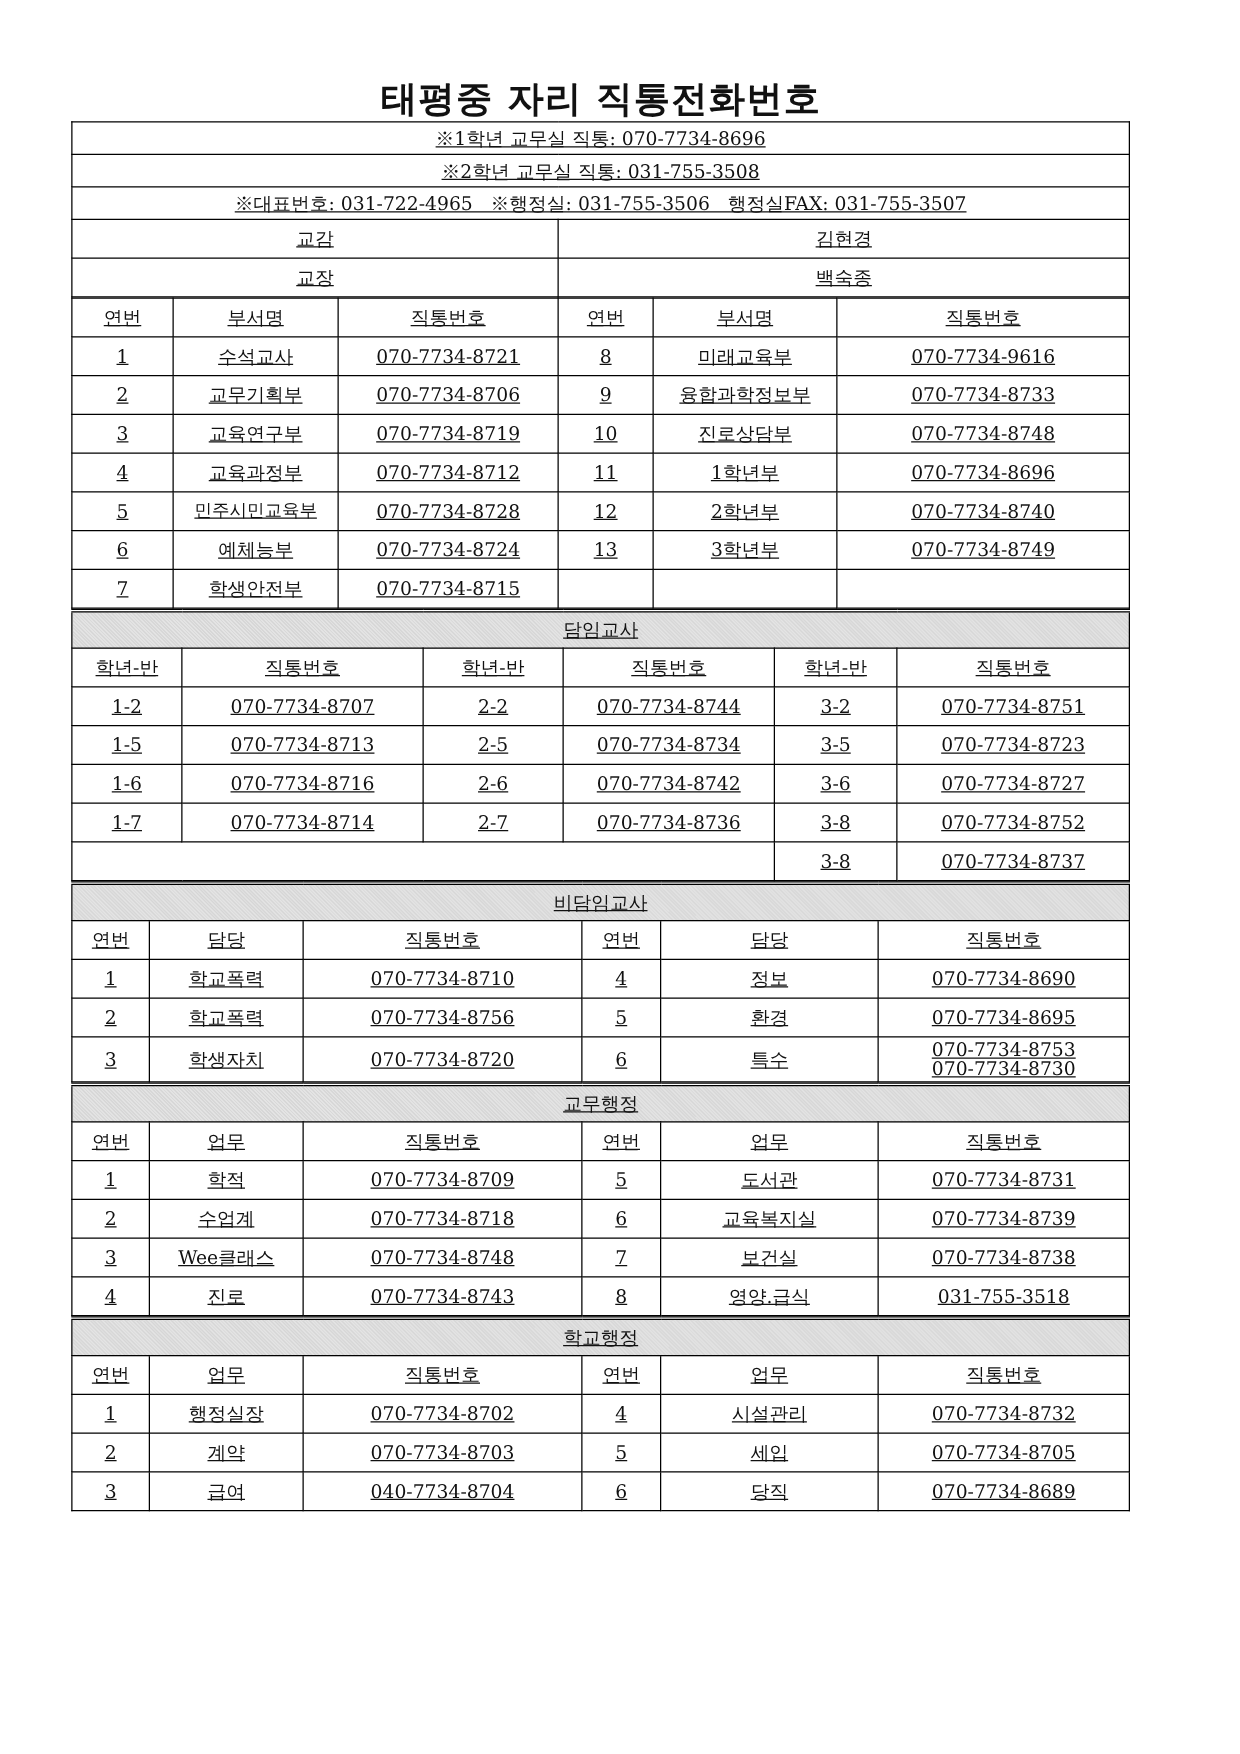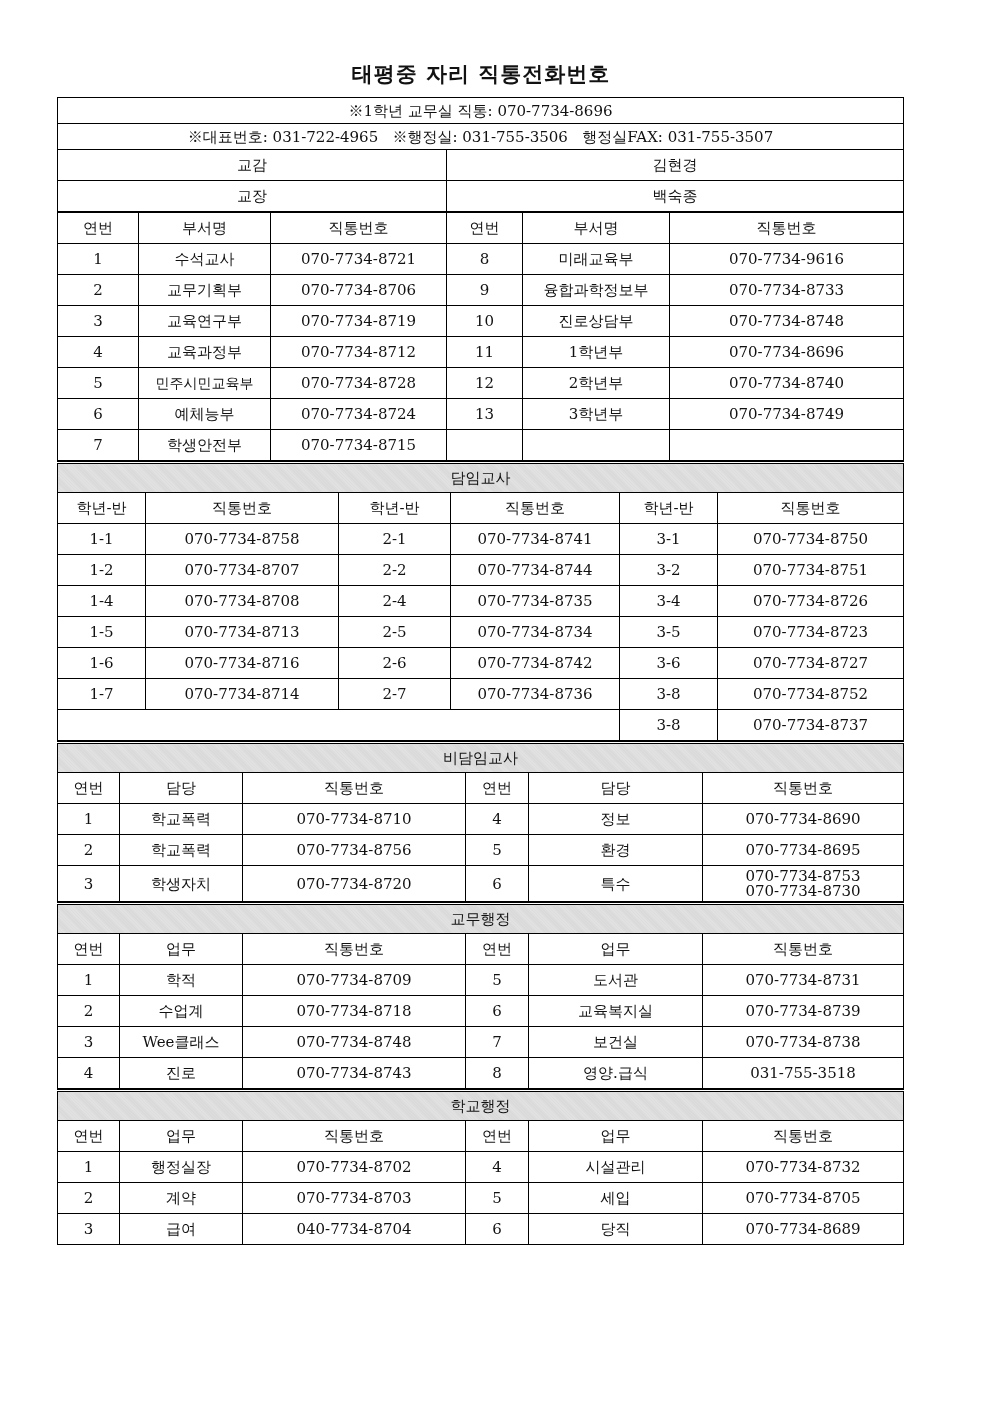--- a/index.html
+++ b/index.html
@@ -1,18 +1,18 @@
 <!DOCTYPE html>
 <html><head>
 <meta charset="utf-8">
 <style>
   html, body { margin: 0; padding: 0; background: #ffffff; }
   body { width: 992px; height: 1403px; position: relative; font-family: "DejaVu Serif", "Liberation Serif", serif; color: #111; }
-  .title { position: absolute; top: 60px; left: 0; width: 962px; text-align: center; font-size: 21px; font-weight: bold; letter-spacing: 1px; }
-  .doc { position: absolute; left: 57px; top: 97px; width: 847px; }
+  .title { position: absolute; top: 60px; left: 0; width: 962px; text-align: center; font-size: 29px; font-weight: bold; letter-spacing: 1px; }
+  .doc { position: absolute; left: 57px; top: 97px; width: 847px; text-decoration: underline; }
   table { border-collapse: collapse; width: 100%; table-layout: fixed; }
   td { border: 1px solid #000; text-align: center; font-size: 15px; padding: 0; height: 30px; line-height: 16px; }
   .info td { height: 25px; }
   .pos td { height: 30px; }
   .sect td { background-color: #d6d6d6; background-image: repeating-linear-gradient(45deg, rgba(255,255,255,0.35) 0 1px, transparent 1px 2px); height: 28px; border-top: 3px double #000; }
   .two-line { line-height: 15px; text-align: center; }
   .small { font-size: 14px; }
 </style>
 </head>
 <body>
@@ -24,20 +24,23 @@
   <table>
     <colgroup>
         <col style="width:389px">
         <col>
       </colgroup>
     <tbody>
         <tr class="info">
           <td colspan="2">※1학년 교무실 직통: 070-7734-8696</td>
         </tr>
     <tr class="info">
+          <td colspan="2">※2학년 교무실 직통: 031-755-3508</td>
+        </tr>
+    <tr class="info">
           <td colspan="2" style="white-space:pre">※대표번호: 031-722-4965   ※행정실: 031-755-3506   행정실FAX: 031-755-3507</td>
         </tr>
     <tr class="pos">
           <td>교감</td>
           <td>김현경</td>
         </tr>
     <tr class="pos">
           <td>교장</td>
           <td>백숙종</td>
         </tr>
@@ -136,42 +139,26 @@
         </tr>
     <tr>
       <td>학년-반</td>
       <td>직통번호</td>
       <td>학년-반</td>
       <td>직통번호</td>
       <td>학년-반</td>
       <td>직통번호</td>
     </tr>
     <tr>
-          <td>1-1</td>
-          <td>070-7734-8758</td>
-          <td>2-1</td>
-          <td>070-7734-8741</td>
-          <td>3-1</td>
-          <td>070-7734-8750</td>
-        </tr>
-    <tr>
           <td>1-2</td>
           <td>070-7734-8707</td>
           <td>2-2</td>
           <td>070-7734-8744</td>
           <td>3-2</td>
           <td>070-7734-8751</td>
-        </tr>
-    <tr>
-          <td>1-4</td>
-          <td>070-7734-8708</td>
-          <td>2-4</td>
-          <td>070-7734-8735</td>
-          <td>3-4</td>
-          <td>070-7734-8726</td>
         </tr>
     <tr>
           <td>1-5</td>
           <td>070-7734-8713</td>
           <td>2-5</td>
           <td>070-7734-8734</td>
           <td>3-5</td>
           <td>070-7734-8723</td>
         </tr>
     <tr>

